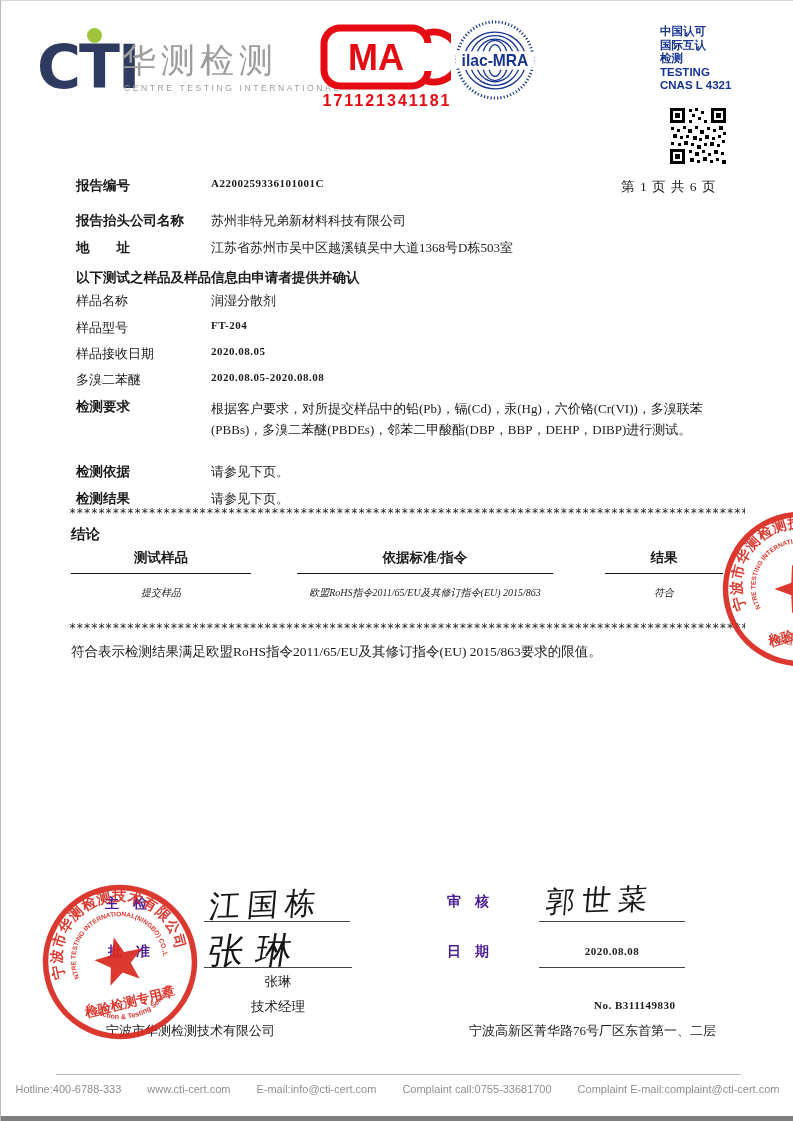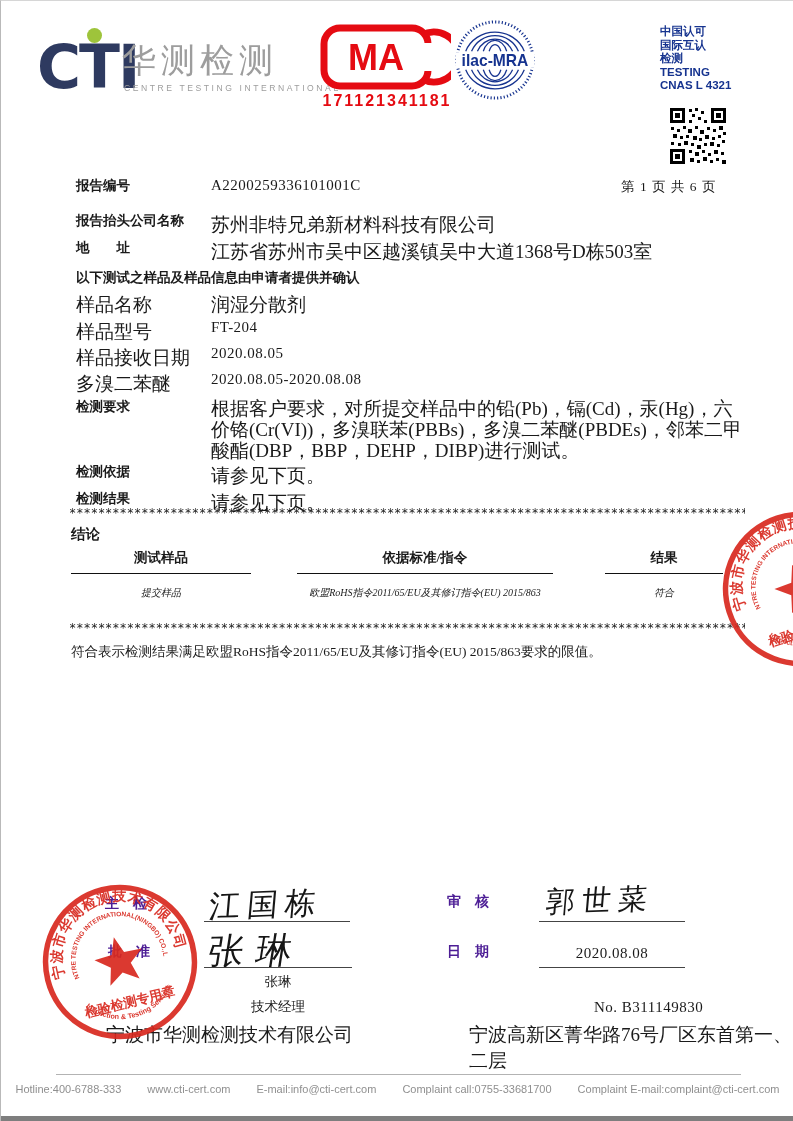--- a/index.html
+++ b/index.html
@@ -21,21 +21,21 @@
               font-weight:700;font-size:16px;letter-spacing:2px;font-family:"Liberation Sans",sans-serif;}
   .ilac-box{left:453px;top:18px;}
   .cnas-box{left:547px;top:22px;}
   .cnas-text{left:659px;top:24px;color:#16338f;font-family:"Liberation Sans",sans-serif;
              font-weight:700;font-size:11.5px;line-height:13.5px;white-space:nowrap;}
   .qr-box{left:668px;top:106px;}
   .doc-title{left:0;top:108px;width:793px;text-align:center;font-size:31px;font-weight:700;
              letter-spacing:7px;color:#000;}
   
   .lbl{font-weight:700;font-size:13.5px;}
-  .val{font-size:19px;}
+  .val{font-size:13px;}
   .row-line{left:75px;white-space:nowrap;}
   .label-col{display:inline-block;width:131px;vertical-align:top;}
   .value-col{display:inline-block;vertical-align:top;}
   .pageinfo{left:620px;top:177px;font-size:13.5px;letter-spacing:1px;}
   .para{width:540px;white-space:normal;line-height:21px;}
   .sec-head{left:75px;font-weight:700;font-size:13.5px;}
   
   .ast{left:68px;width:676px;font-size:12px;letter-spacing:0;white-space:nowrap;overflow:hidden;
        font-family:"DejaVu Sans Mono","Liberation Mono",monospace;}
   .concl-table{left:70px;top:548px;width:660px;}
@@ -51,21 +51,21 @@
   .stamp{width:160px;height:160px;opacity:.92;}
   .stamp-left{left:39px;top:881px;transform:rotate(-14deg);}
   .stamp-right{left:719px;top:508px;transform:rotate(-18deg);}
   
   .sig-label{font-weight:700;font-size:14px;letter-spacing:0;color:#4c1d95;}
   .sig-line{height:0;border-bottom:1.6px solid #444;}
   .handwrite{font-size:31px;color:#161616;transform:rotate(-2deg) skewX(-7deg);
              letter-spacing:7px;white-space:nowrap;}
   .hand2{font-size:36px;letter-spacing:12px;transform:rotate(-1deg) skewX(-10deg);}
   .printed{font-size:13.5px;text-align:center;}
-  .serif-num{font-size:15px;letter-spacing:.5px;}
+  .serif-num{font-size:11px;letter-spacing:.5px;font-weight:bold;}
   
   .footer-rule{left:55px;top:1073px;width:685px;border-top:1px solid #b3b3b3;}
   .footer{left:0;top:1082px;width:793px;display:flex;justify-content:center;gap:26px;
           color:#8f8f8f;font-size:11px;font-family:"Liberation Sans",sans-serif;white-space:nowrap;}
   .bottom-bar{left:0;top:1115px;width:793px;height:6px;background:#7e7e7e;}
 </style>
 </head>
 <body>
 
 <div id="page">

